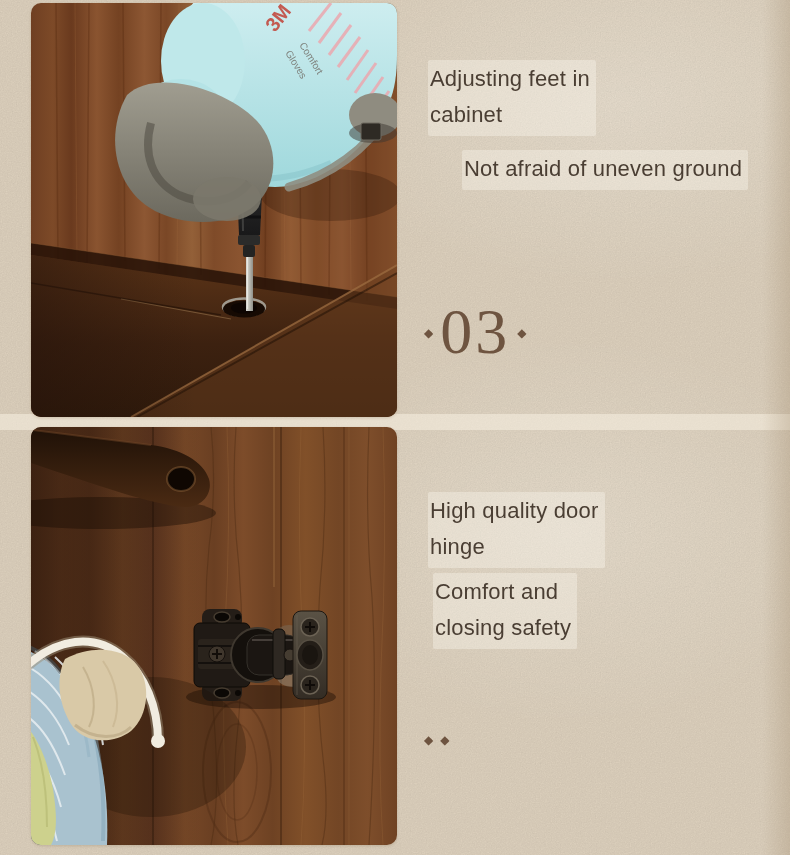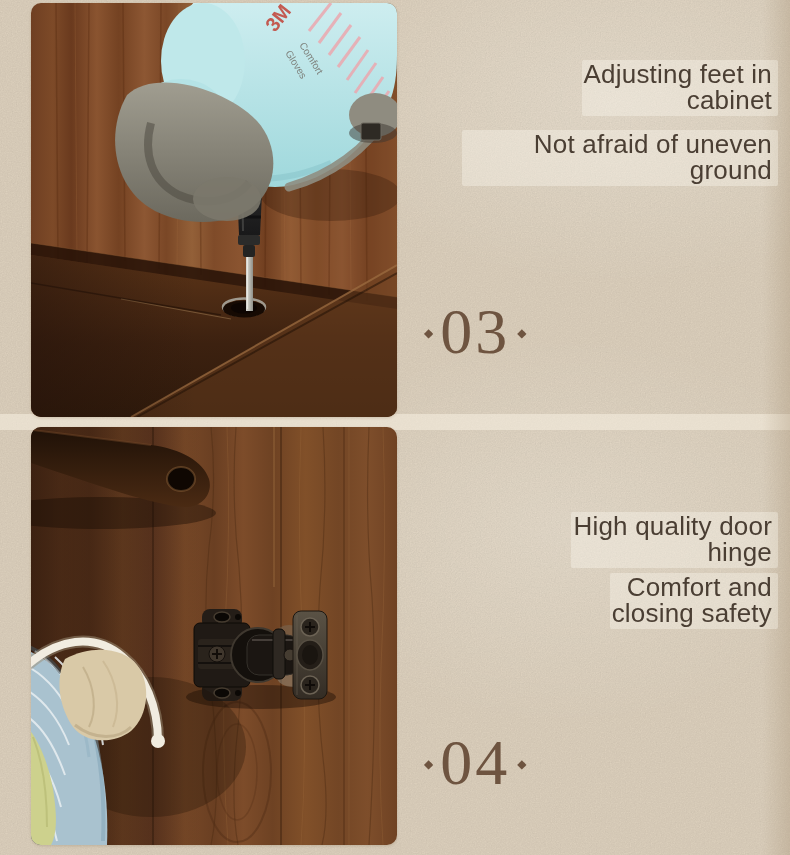--- a/index.html
+++ b/index.html
@@ -19,24 +19,24 @@
   .paper-overlay{position:absolute;inset:0;width:790px;height:855px;pointer-events:none;}
   .gap-band{position:absolute;left:0;top:414px;width:790px;height:16px;background:rgba(248,240,226,.55);}
   .edge-shade{position:absolute;right:0;top:0;width:28px;height:855px;
     background:linear-gradient(90deg,rgba(160,138,108,0),rgba(160,138,108,.30));}
   .photo{position:absolute;left:31px;width:366px;border-radius:10px;overflow:hidden;
     box-shadow:0 1px 3px rgba(90,60,30,.18);}
   .photo svg{display:block;}
   .photo-top{top:3px;height:414px;}
   .photo-bottom{top:427px;height:418px;}
   .caption{position:absolute;left:428px;width:350px;color:var(--text);}
-  .caption p{white-space:pre-line;font-size:26px;line-height:26px;letter-spacing:.2px;text-align:right;}
+  .caption p{white-space:pre-line;font-size:22px;line-height:36px;letter-spacing:.2px;}
   .caption .hl{background:rgba(255,252,244,.34);display:inline-block;padding:1px 6px 3px 2px;border-radius:2px;}
   .caption-top{top:60px;}
-  .caption-bottom{top:512px;}
+  .caption-bottom{top:492px;}
   .caption .subtitle{margin-top:14px;padding-left:34px;}
   .caption-bottom .subtitle{margin-top:5px;padding-left:5px;}
   .section-number{position:absolute;left:424px;display:flex;align-items:center;gap:7px;color:var(--num);}
   .section-number .digits{font-family:Liberation Serif, serif;font-size:64px;line-height:60px;letter-spacing:3px;}
   .section-number .diamond{font-family:"DejaVu Sans",sans-serif;font-size:12px;line-height:12px;transform:translateY(1px);}
   .number-top{top:302px;}
   .number-bottom{top:733px;}
 </style>
 </head>
 <body>
@@ -345,17 +345,16 @@
 
   <div class="caption caption-bottom">
     <p class="title"><span class="hl">High quality door
 hinge</span></p>
     <p class="subtitle"><span class="hl">Comfort and
 closing safety</span></p>
   </div>
 
   <div class="section-number number-bottom">
     <span class="diamond">◆</span>
-    <span class="digits">04</span>
     <span class="diamond">◆</span>
   </div>
 
 </div>
 
 </body></html>

